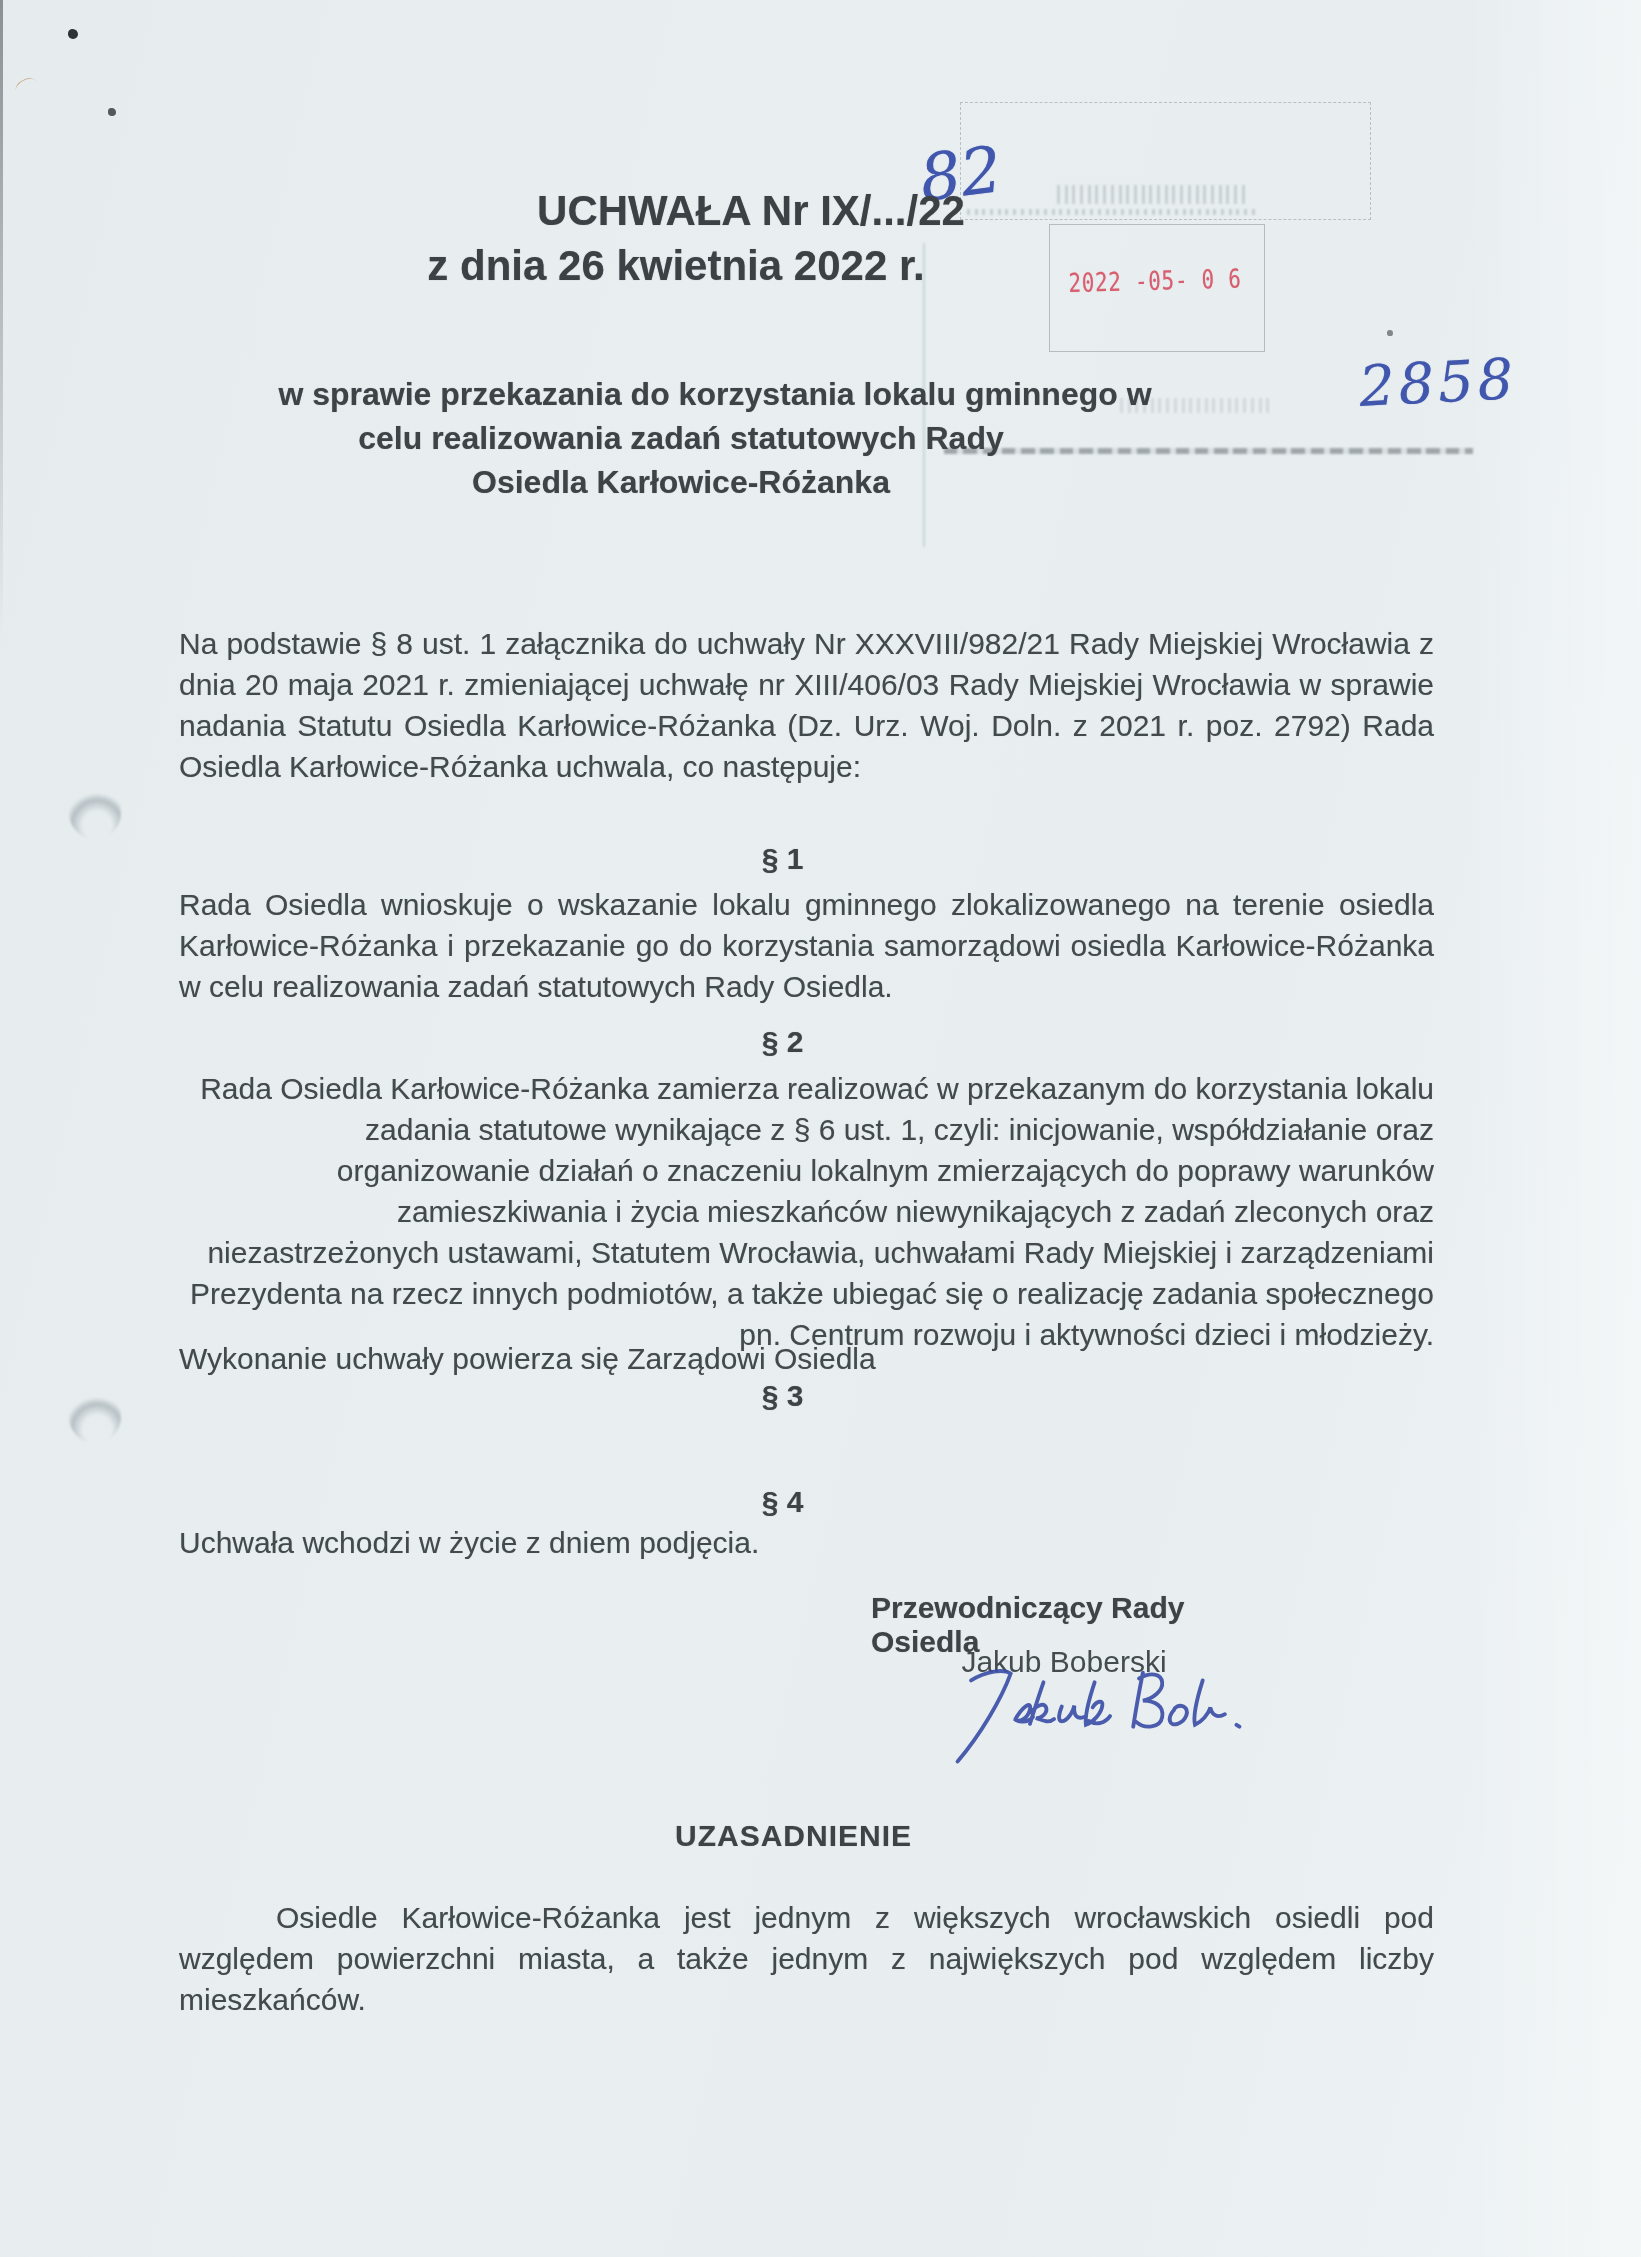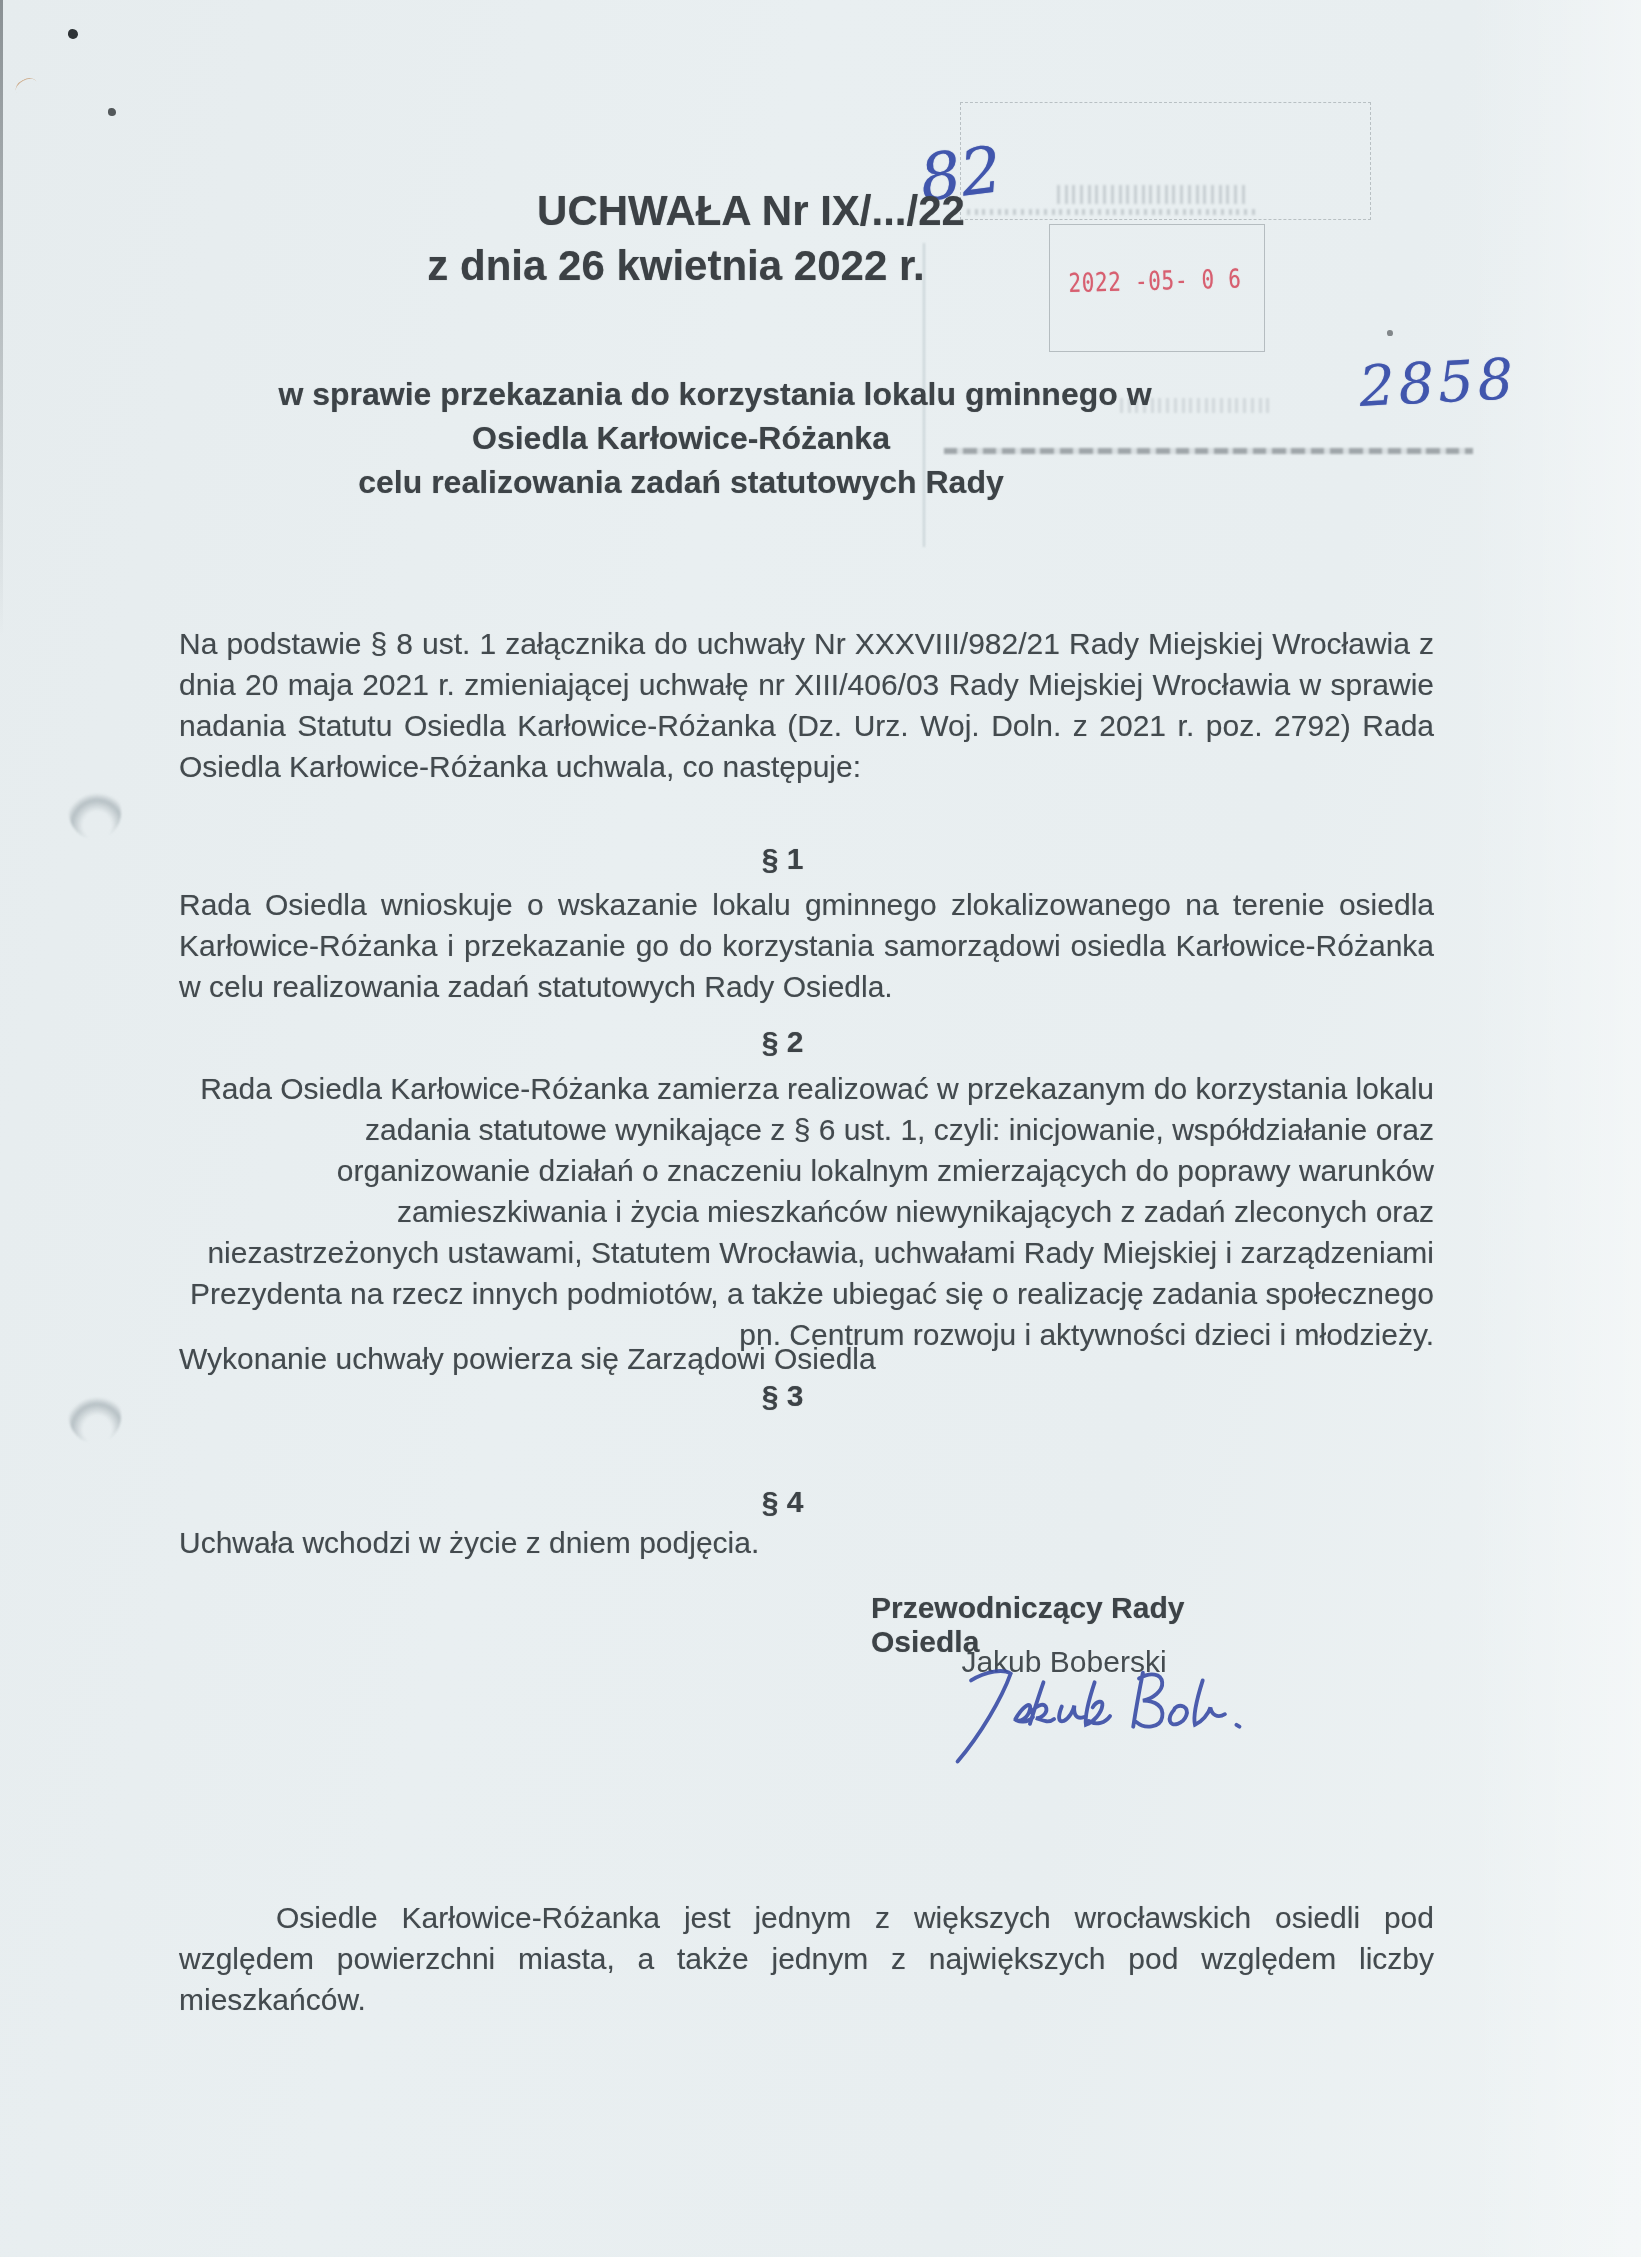--- a/index.html
+++ b/index.html
@@ -112,22 +112,22 @@
   <div class="hand hw-82">82</div>
   <div class="hand hw-2858">2858</div>
 
   <div class="title-block">
     <div class="title-line1"><span>UCHWAŁA Nr IX/</span><span>...</span><span>/22</span></div>
     <div>z dnia 26 kwietnia 2022 r.</div>
   </div>
 
   <div class="subject-block">
     <div class="subject-line1">w sprawie przekazania do korzystania lokalu gminnego w</div>
+    <div>celu realizowania zadań statutowych Rady</div>
     <div>Osiedla Karłowice-Różanka</div>
-    <div>celu realizowania zadań statutowych Rady</div>
   </div>
 
   <div class="body-par justify intro">Na podstawie § 8 ust. 1 załącznika do uchwały Nr XXXVIII/982/21 Rady Miejskiej Wrocławia z dnia 20 maja 2021 r. zmieniającej uchwałę nr XIII/406/03 Rady Miejskiej Wrocławia w sprawie nadania Statutu Osiedla Karłowice-Różanka (Dz. Urz. Woj. Doln. z 2021 r. poz. 2792) Rada Osiedla Karłowice-Różanka uchwala, co następuje:</div>
 
   <div class="sec-head h1">§ 1</div>
   <div class="body-par justify p1">Rada Osiedla wnioskuje o wskazanie lokalu gminnego zlokalizowanego na terenie osiedla Karłowice-Różanka i przekazanie go do korzystania samorządowi osiedla Karłowice-Różanka w celu realizowania zadań statutowych Rady Osiedla.</div>
 
   <div class="sec-head h2">§ 2</div>
   <div class="body-par p2">Rada Osiedla Karłowice-Różanka zamierza realizować w przekazanym do korzystania lokalu zadania statutowe wynikające z § 6 ust. 1, czyli: inicjowanie, współdziałanie oraz organizowanie działań o znaczeniu lokalnym zmierzających do poprawy warunków zamieszkiwania i życia mieszkańców niewynikających z zadań zleconych oraz niezastrzeżonych ustawami, Statutem Wrocławia, uchwałami Rady Miejskiej i zarządzeniami Prezydenta na rzecz innych podmiotów, a także ubiegać się o realizację zadania społecznego pn. Centrum rozwoju i aktywności dzieci i młodzieży.</div>
 
@@ -146,16 +146,17 @@
       <path d="M133,20 C126,40 121,57 119,63 M120,51 C128,42 135,41 136,47 C137,53 129,58 125,57 C131,59 138,63 144,58"></path>
       <path d="M152,45 C148,55 148,62 154,60 C160,57 164,49 165,44 C164,53 167,59 175,56"></path>
       <path d="M186,20 C179,41 176,57 177,64 C185,61 193,52 194,44 C195,38 188,39 184,46 M180,60 C188,65 197,62 202,55"></path>
       <path d="M232,16 C244,9 255,11 256,20 C257,29 246,37 236,39 C249,39 258,45 256,56 C254,67 238,69 229,61 M236,10 C232,30 228,53 226,66"></path>
       <path d="M268,49 C261,57 263,66 272,63 C281,60 285,49 278,45 C273,43 269,46 268,49"></path>
       <path d="M298,18 C291,40 288,56 290,64 C297,61 304,53 306,46 C307,53 313,58 321,53"></path>
       <path d="M333,64 l3,2"></path>
     </g>
   </svg>
 
+  <div class="uz-head">UZASADNIENIE</div>
   <div class="body-par justify uz-par">Osiedle Karłowice-Różanka jest jednym z większych wrocławskich osiedli pod względem powierzchni miasta, a także jednym z największych pod względem liczby mieszkańców.</div>
 
 </div>
 
 
 </body></html>

